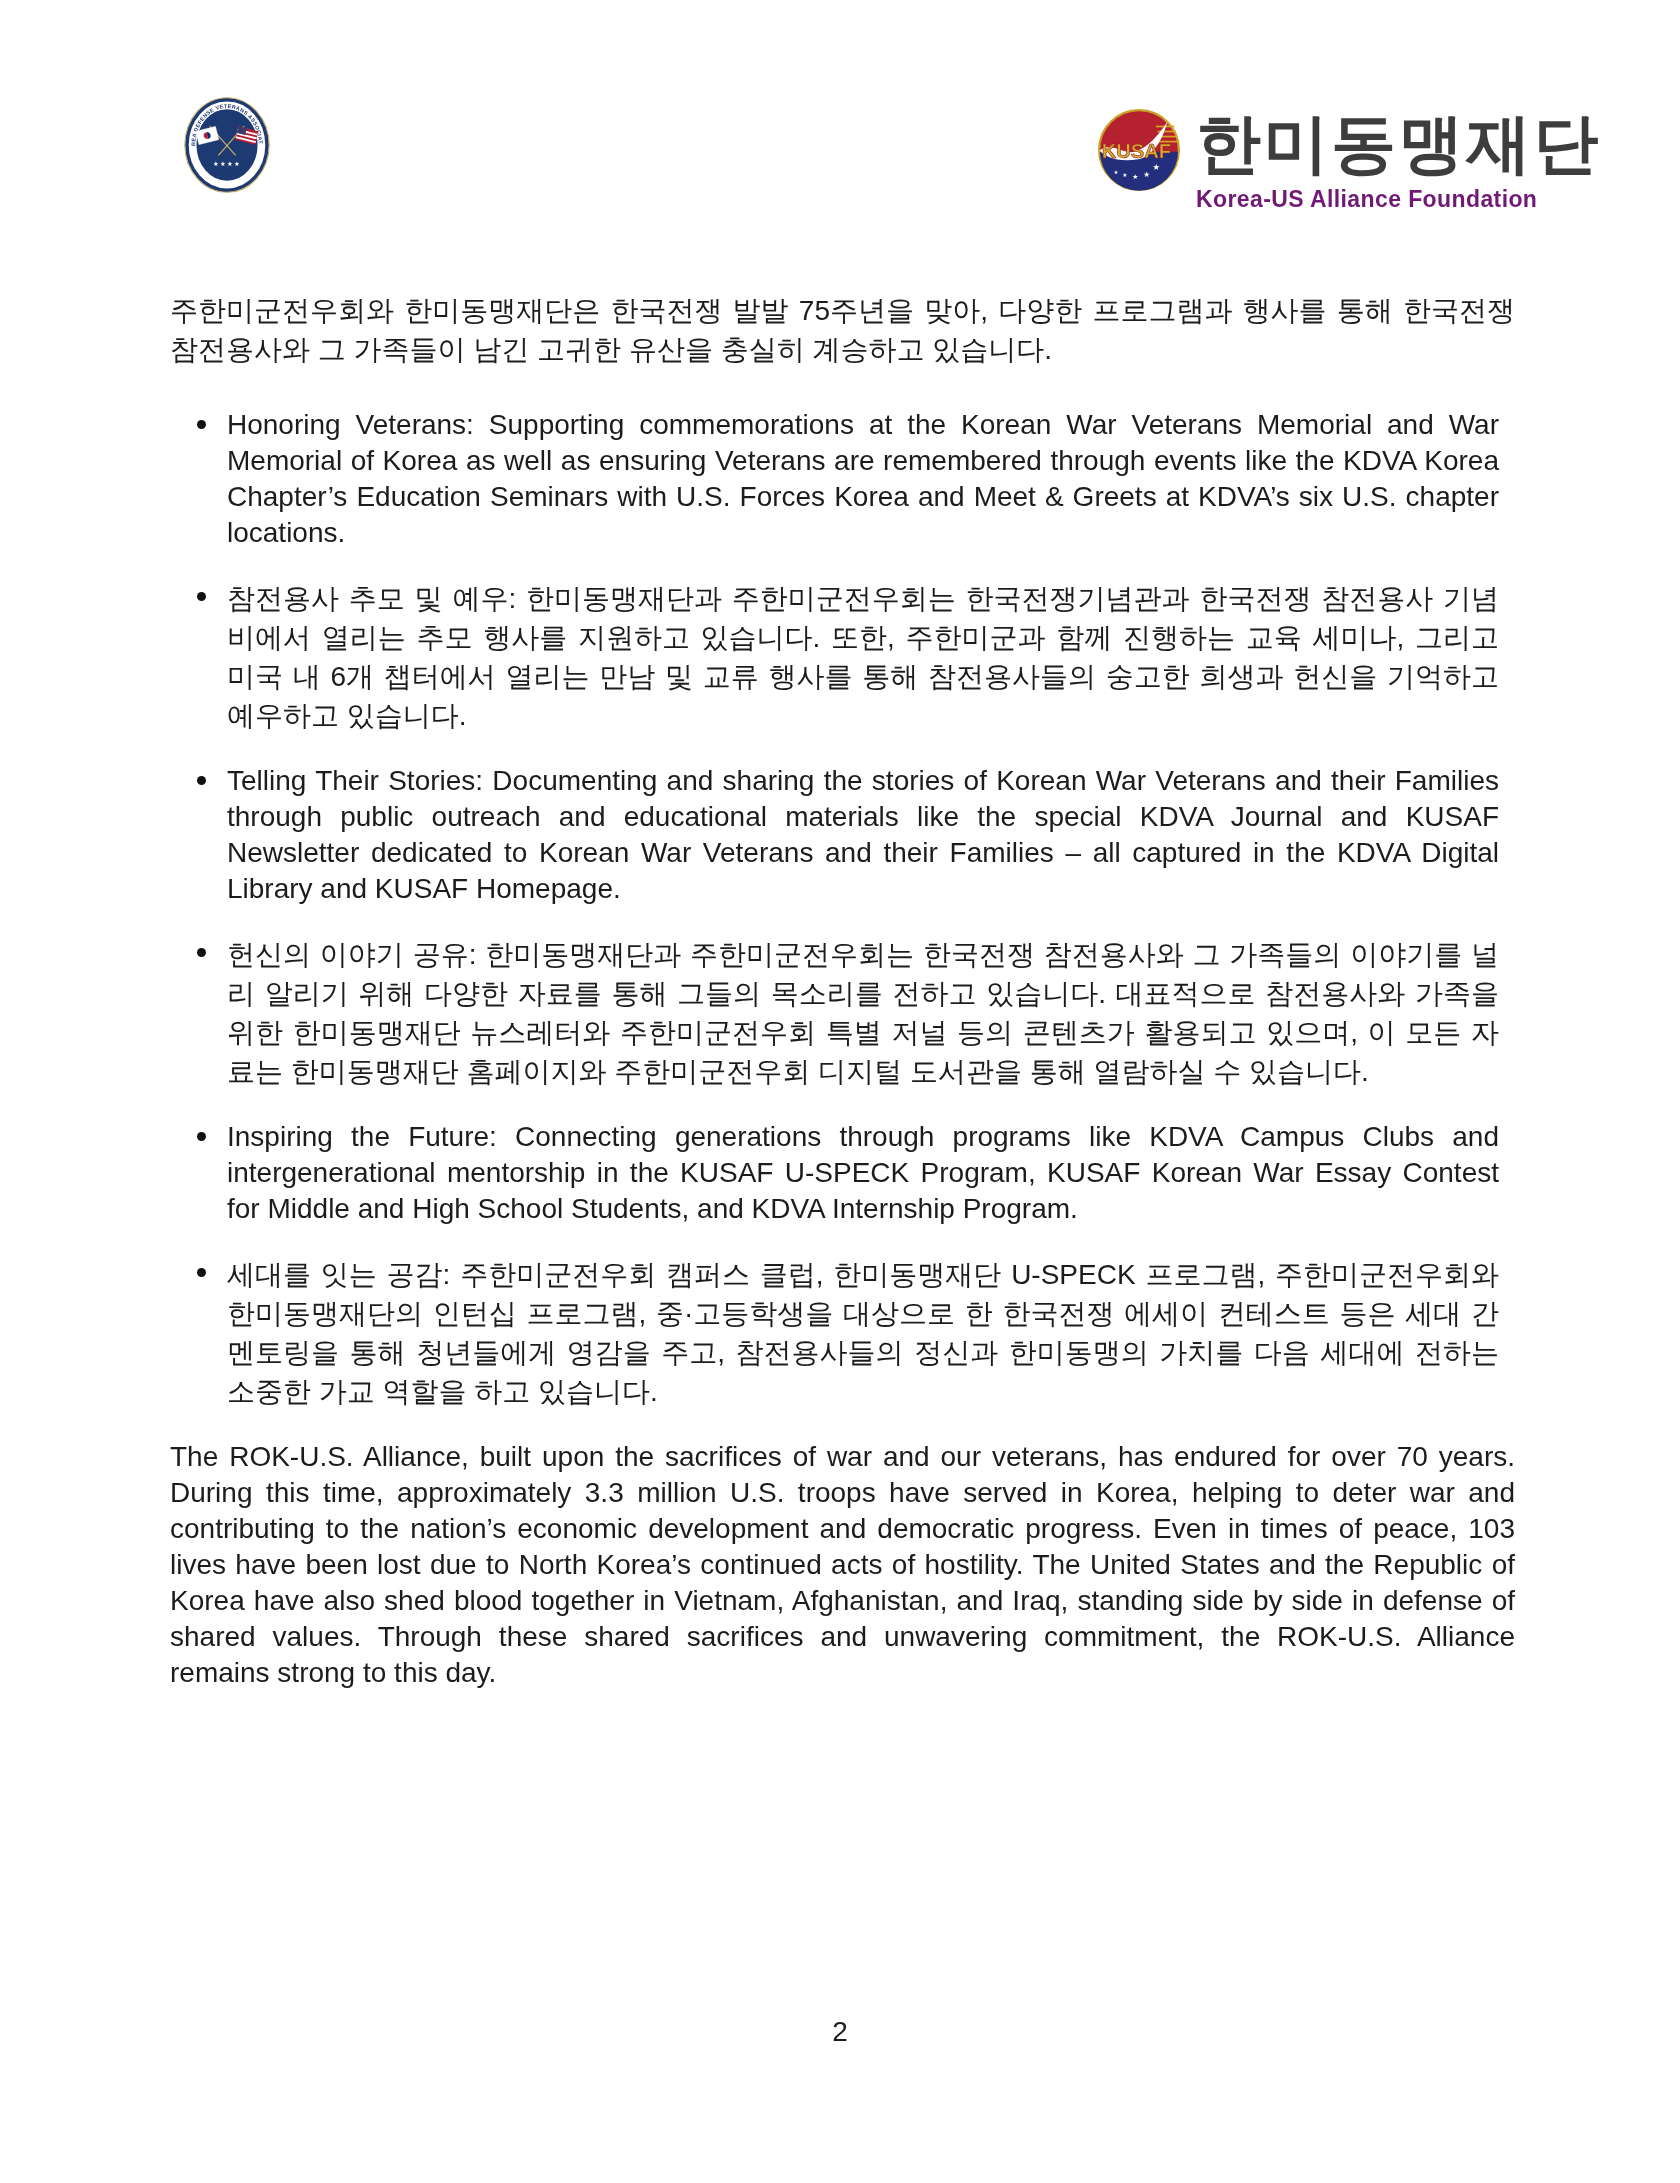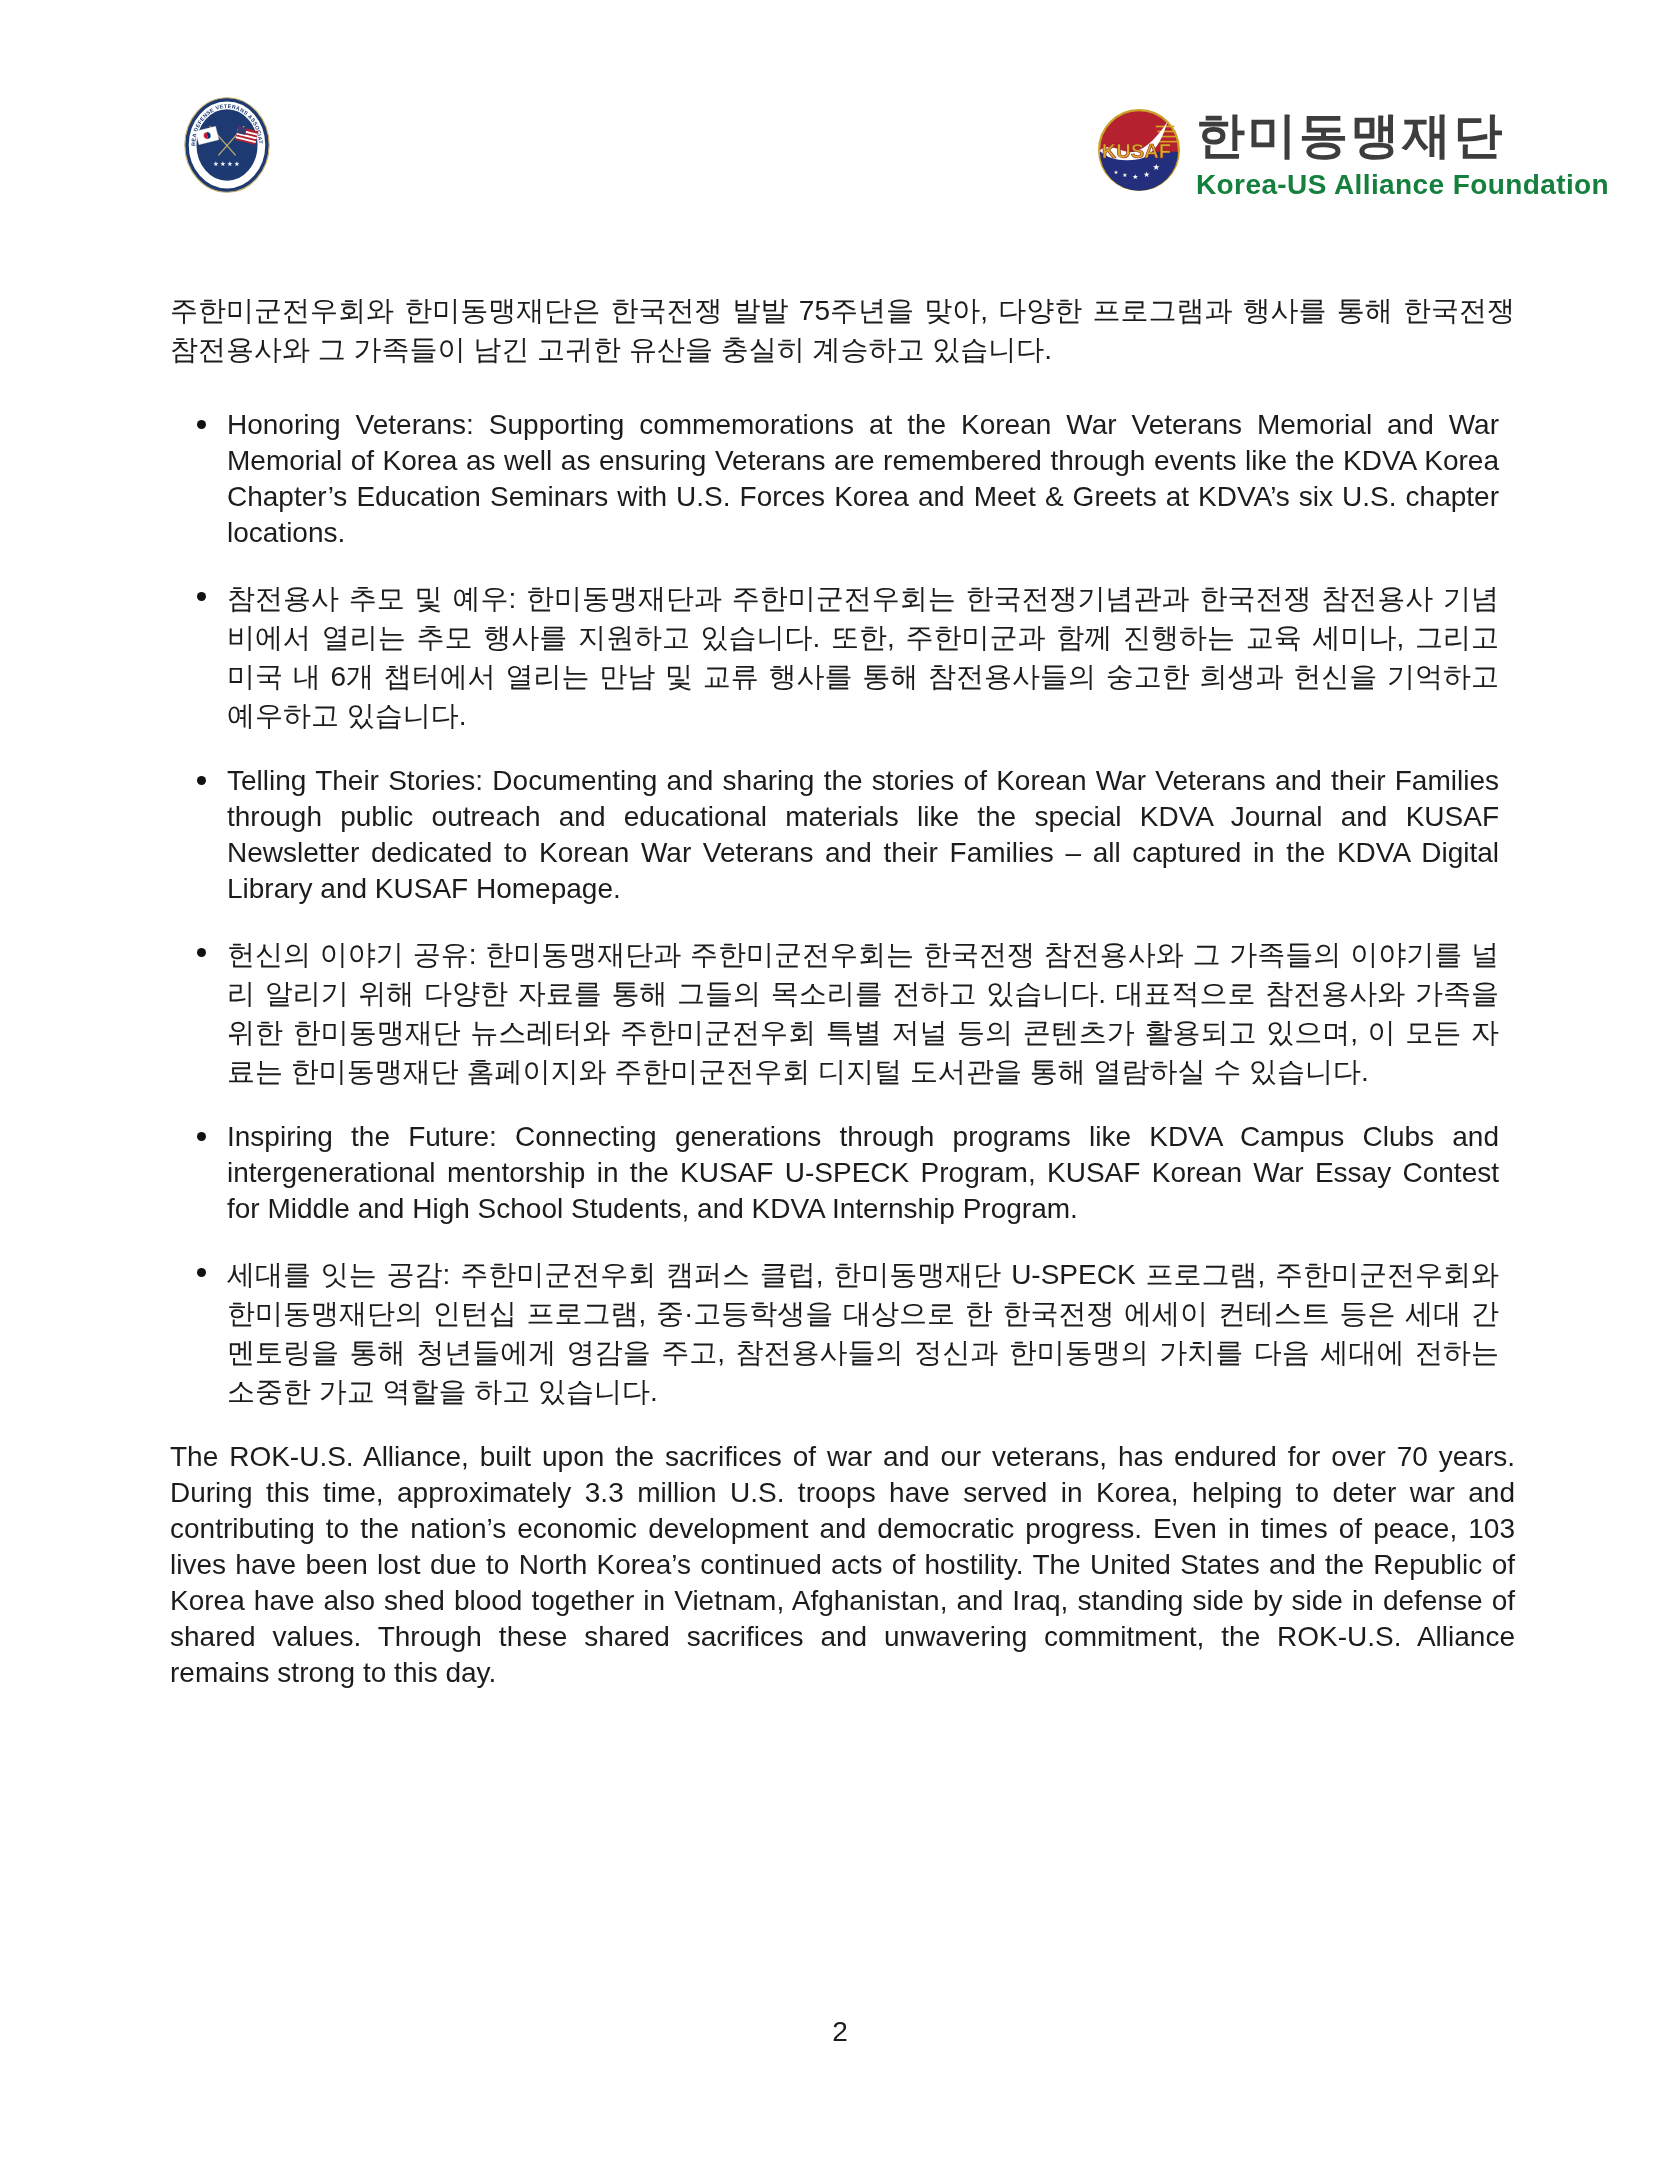--- a/index.html
+++ b/index.html
@@ -14,22 +14,22 @@
   }
   
   .logo-group{position:absolute;display:flex;align-items:flex-start;}
   .logo-group.kdva{left:184px;top:96px;}
   .logo-group.kusaf{left:1097px;top:108px;}
   .seal-wrap{flex:0 0 auto;}
   .kdva-text{margin-left:13.2px;padding-top:6.6px;}
   .kdva-kr{font-size:43px;font-weight:700;color:#2d2d2d;letter-spacing:1.7px;line-height:1.1;white-space:nowrap;}
   .kdva-en{margin-top:10px;font-size:16.5px;font-weight:700;color:#595959;letter-spacing:0.2px;white-space:nowrap;transform:scaleX(.96);transform-origin:left;}
   .kusaf-text{margin-left:15px;padding-top:1.7px;}
-  .kusaf-kr{font-size:49px;font-weight:700;color:#3d3d3d;letter-spacing:2.5px;line-height:1.05;white-space:nowrap;}
-  .kusaf-en{margin-top:8.3px;font-size:28px;font-weight:700;color:#15803d;letter-spacing:0.4px;white-space:nowrap;}
+  .kusaf-kr{font-size:65px;font-weight:700;color:#3d3d3d;letter-spacing:2.5px;line-height:1.05;white-space:nowrap;}
+  .kusaf-en{margin-top:8.3px;font-size:23px;font-weight:700;color:#701a75;letter-spacing:0.4px;white-space:nowrap;}
   
   .content{position:absolute;left:170px;top:291px;width:1345px;}
   .content p{margin:0 0 25px;font-size:28px;line-height:36px;text-align:justify;}
   .content p.ko{line-height:39px;margin-bottom:38px;}
   ul.bullets{list-style:none;margin:16px;padding:0;}
   ul.bullets li{
     position:relative;
     padding-left:41px;
     margin-bottom:28px;
     font-size:28px;line-height:36px;

